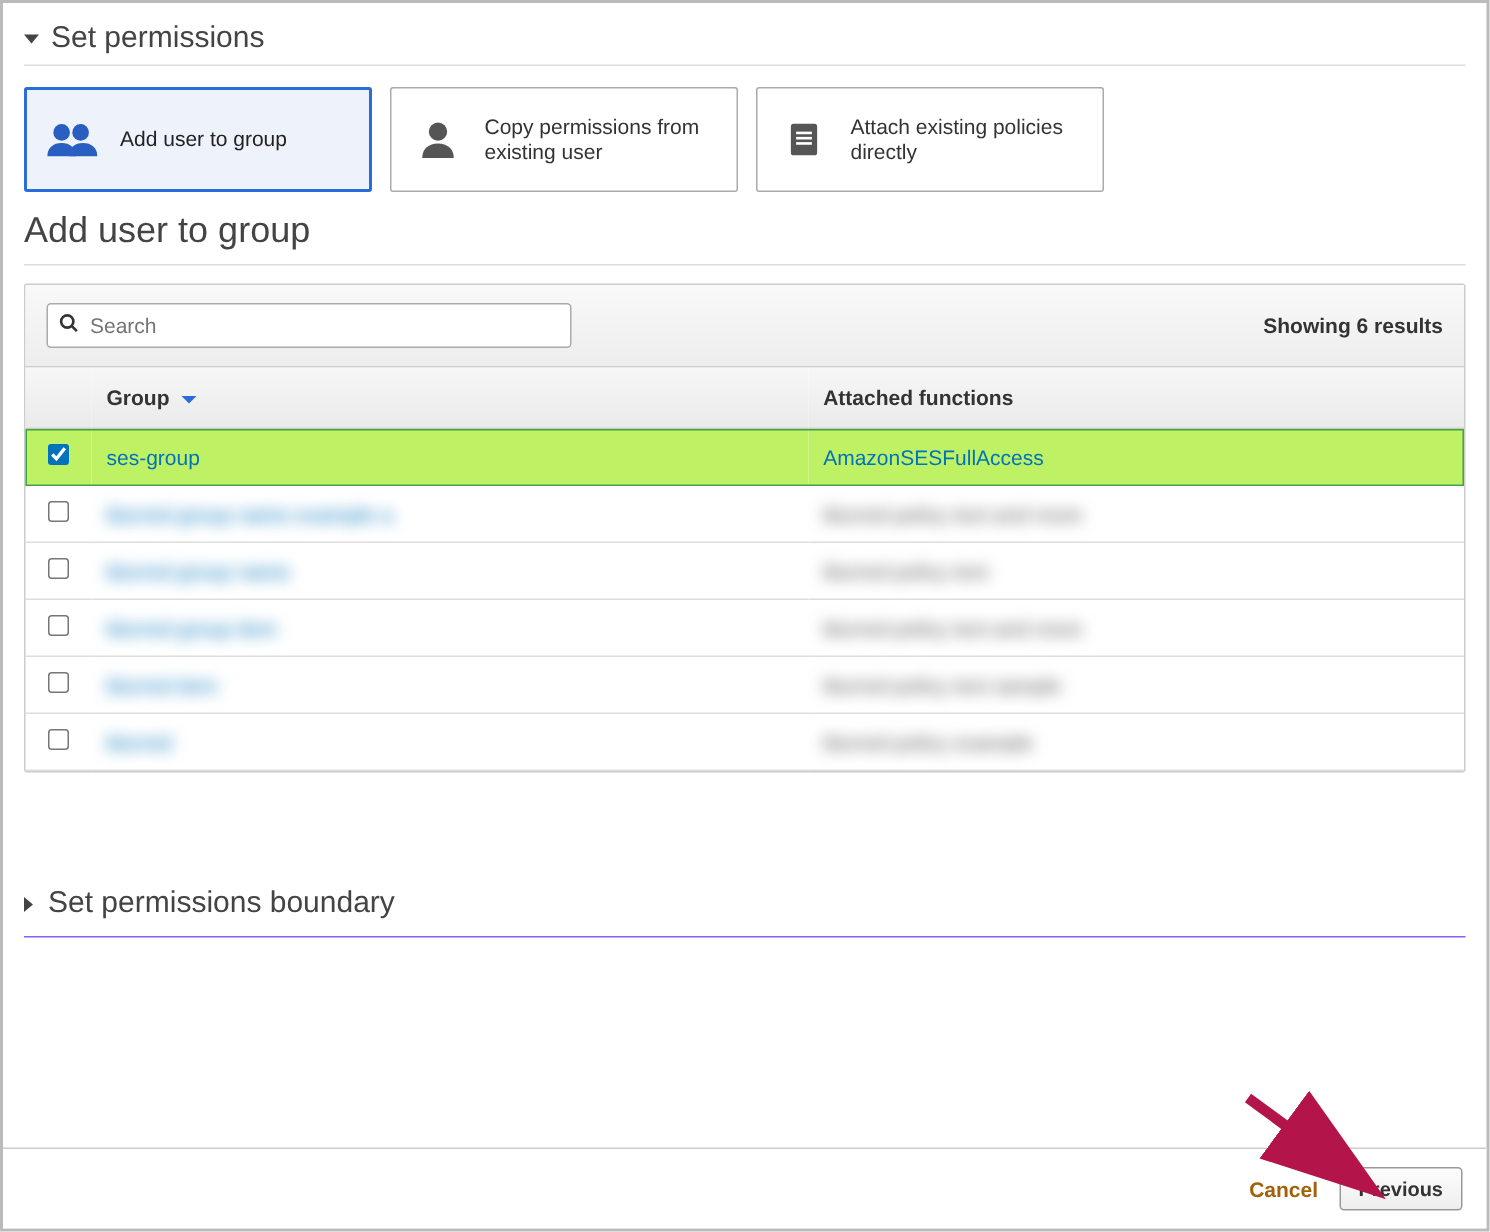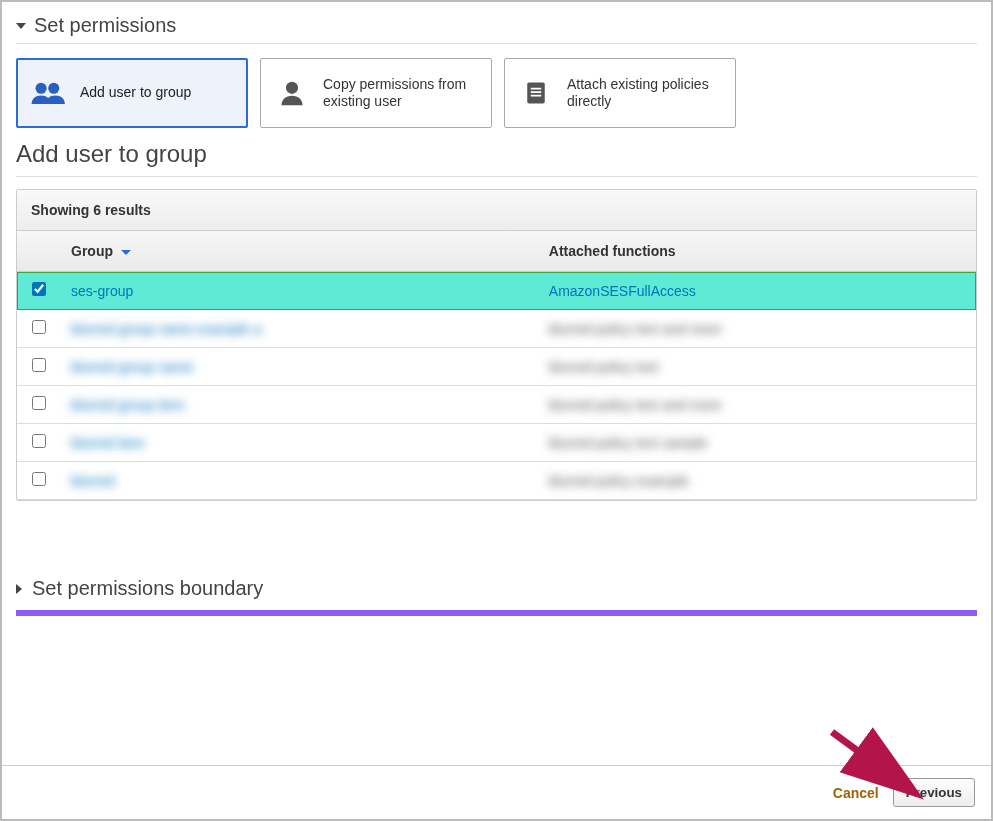--- a/index.html
+++ b/index.html
@@ -63,30 +63,30 @@
 
   table { width:100%; border-collapse:collapse; }
   thead th {
     text-align:left; font-weight:600; padding:12px 10px; background:linear-gradient(#f7f7f7,#eaeaea);
     border-bottom:1px solid #ccc; color:#333;
   }
   th.check, td.check { width:44px; text-align:center; }
   th .sort-caret { display:inline-block; margin-left:4px; }
   th .sort-caret svg { vertical-align:middle; }
   tbody td { padding:10px 10px; border-bottom:1px solid #ddd; }
-  tbody tr.selected td { background:#5eead4; }
+  tbody tr.selected td { background:#bef264; }
   tbody tr.selected { outline:1px solid #3fa33f; outline-offset:-1px; }
   .link { color:#0073bb; }
   .blurred .link, .blurred .pol { filter: blur(5px); color:#0073bb; }
   .blurred .pol { color:#555; }
   input[type=checkbox] { width:14px; height:14px; accent-color:#0073bb; }
 
   .boundary {
     display:flex; align-items:center; gap:10px;
-    font-size:20px; color:#444; border-bottom:6px solid #8b5cf6; padding:6px 0 10px; margin-top:70px;
+    font-size:20px; color:#444; border-bottom:1px solid #8b5cf6; padding:6px 0 10px; margin-top:70px;
   }
 
   .footer {
     position:absolute; left:0; right:0; bottom:0; height:54px;
     border-top:1px solid #ccc; background:#fff;
     display:flex; align-items:center; justify-content:flex-end; gap:14px; padding:0 16px;
   }
   .link-btn { color:#a16207; font-weight:600; cursor:pointer; }
   .primary {
     background:linear-gradient(#3b76d6,#2a5fc2); color:#fff; border:1px solid #1f4ea3;
@@ -139,20 +139,29 @@
       <span class="label">Attach existing policies directly</span>
     </div>
   </div>
 
 
   <h2 class="subhead">Add user to group</h2>
 
 
   <div class="panel">
     <div class="panel-top">
+      <div class="search-wrap">
+        <span class="sicon">
+          <svg width="14" height="14" viewBox="0 0 24 24" fill="none" stroke="#333" stroke-width="3">
+              <circle cx="10" cy="10" r="7"></circle>
+              <line x1="15" y1="15" x2="21" y2="21"></line>
+            </svg>
+        </span>
+        <input type="text" placeholder="Search" style="">
+      </div>
       <div class="results-count">Showing 6 results</div>
     </div>
 
     <table>
       <thead>
         <tr>
           <th class="check"></th>
           <th>
             <span>Group</span>
             <span class="sort-caret">

